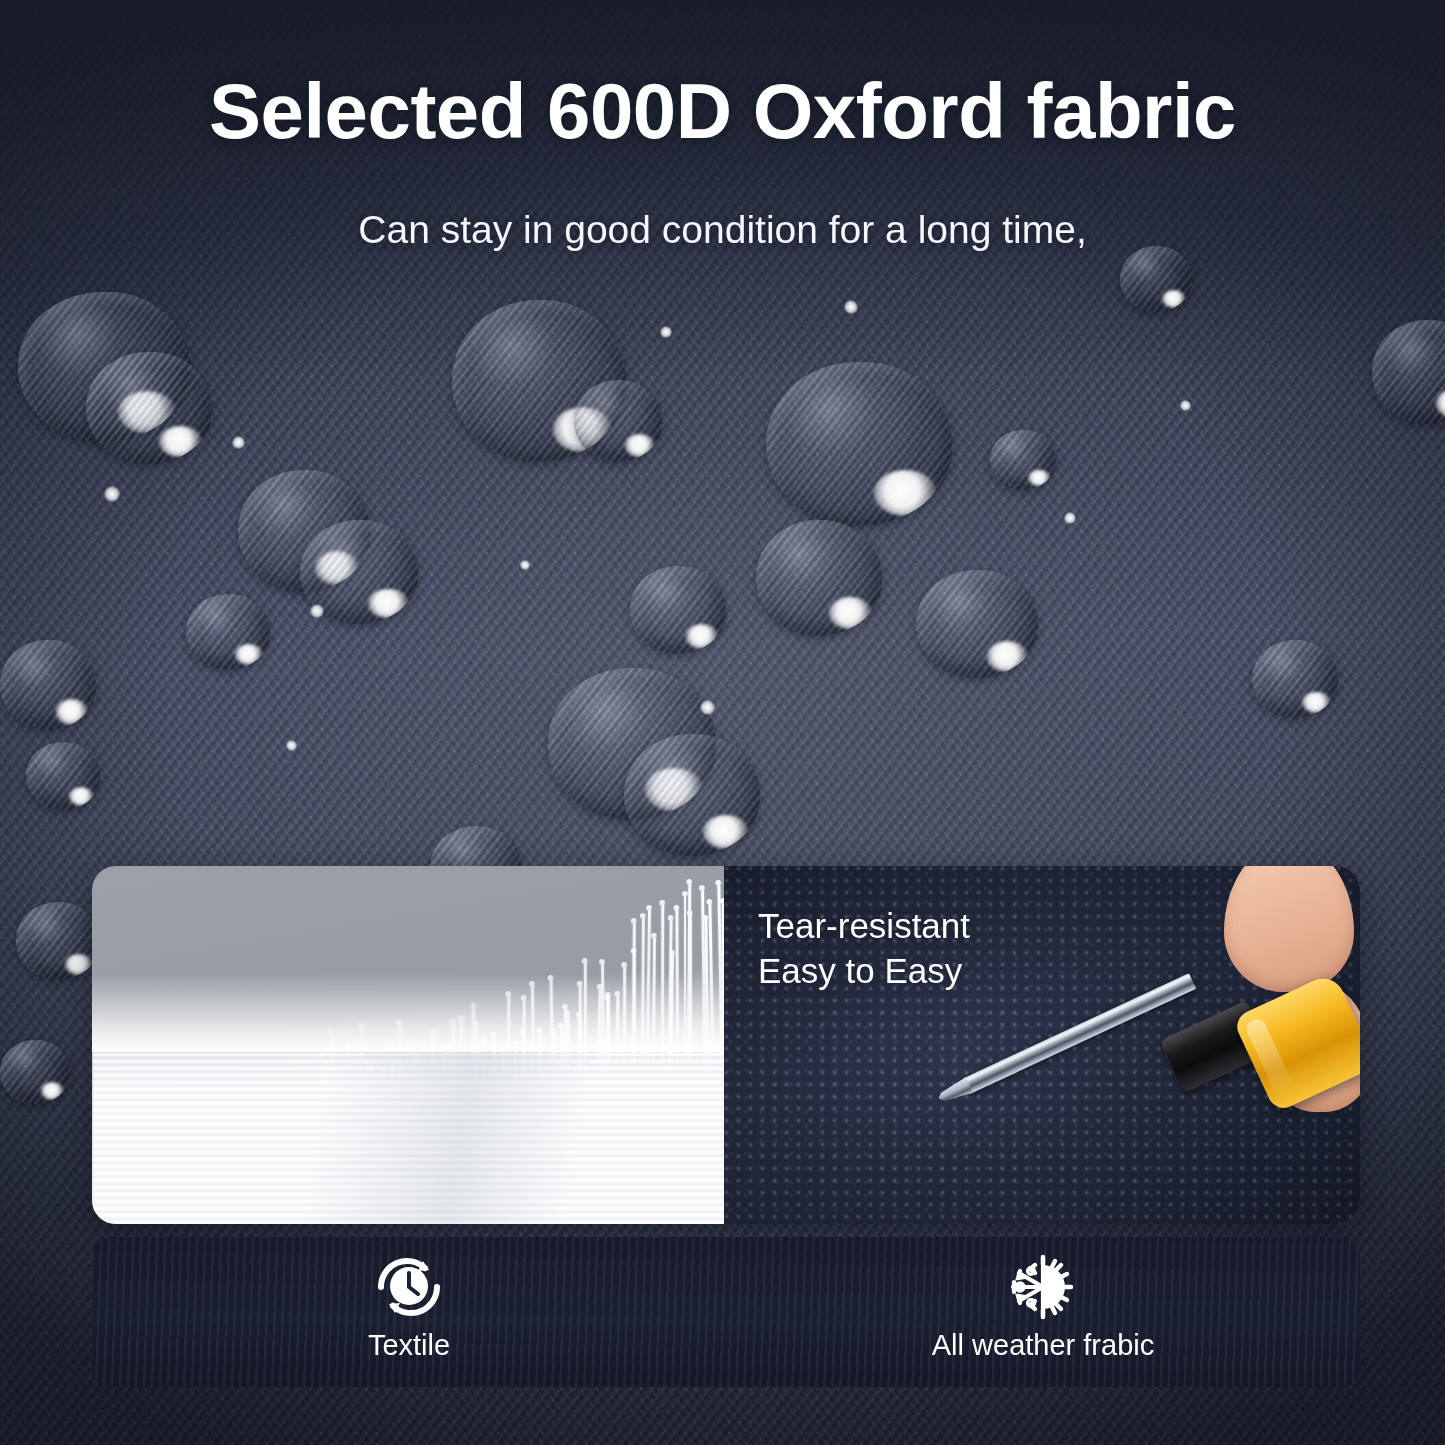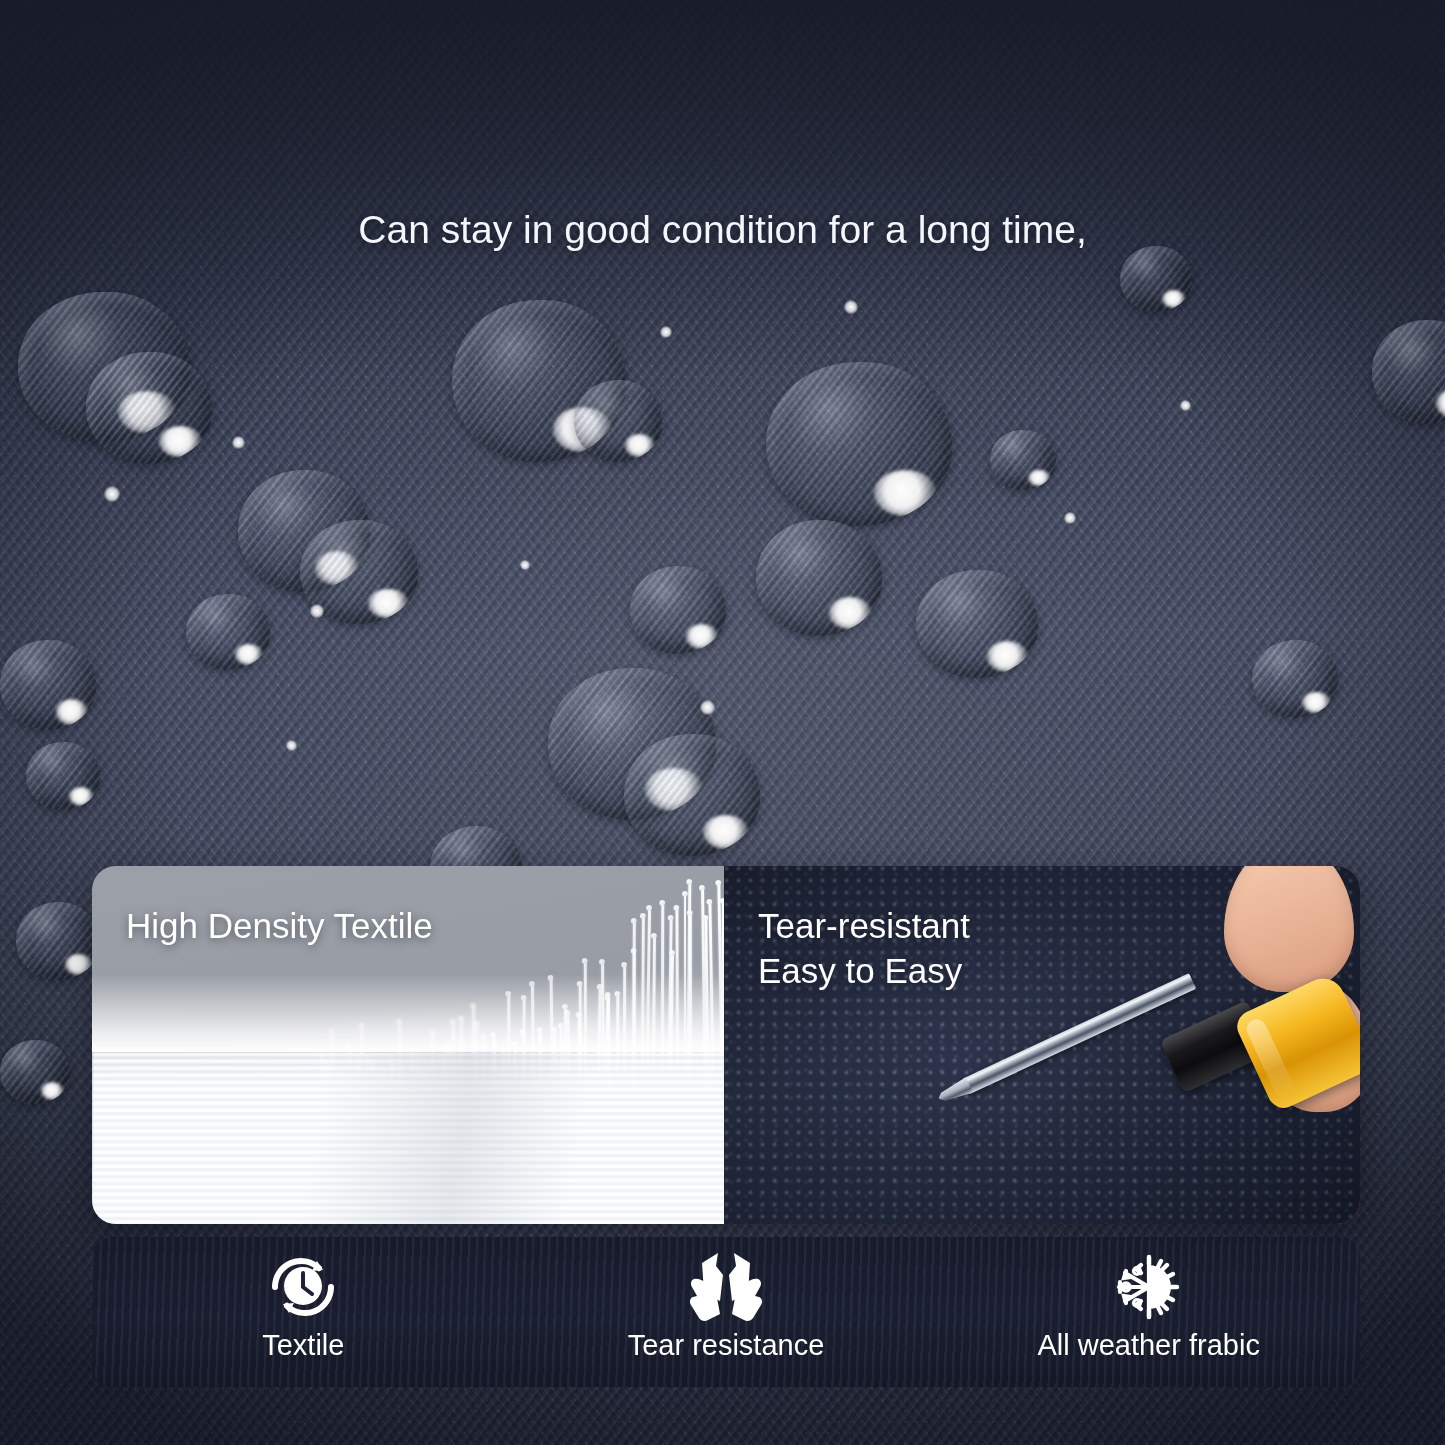--- a/index.html
+++ b/index.html
@@ -244,20 +244,21 @@
     <div class="spec" style="left:310px; top:604px; width:14px;height:14px;"></div>
     <div class="spec" style="left:660px; top:326px; width:12px;height:12px;"></div>
     <div class="spec" style="left:844px; top:300px; width:14px;height:14px;"></div>
     <div class="spec" style="left:1064px;top:512px; width:12px;height:12px;"></div>
     <div class="spec" style="left:700px; top:700px; width:15px;height:15px;"></div>
     <div class="spec" style="left:286px; top:740px; width:11px;height:11px;"></div>
     <div class="spec" style="left:1180px;top:400px; width:11px;height:11px;"></div>
     <div class="spec" style="left:520px; top:560px; width:10px;height:10px;"></div>
   </div>
 
+  <div class="headline">Selected 600D Oxford fabric</div>
   <div class="subline">
     <span>Can stay in good condition for a long time,</span>
   </div>
 
   <div class="panels">
 
     <div class="panel panel-left">
       <div class="fibers" id="fiberHost">
           <div class="fiber" style="left: 17.9px; height: 131.3px; opacity: 0.45; transform: rotate(-0.85deg); filter: blur(1.3px);">
             <i></i>
@@ -466,21 +467,20 @@
           <div class="fiber" style="left: 416.3px; height: 302.8px; opacity: 0.99; transform: rotate(-1.02deg);">
             <i></i>
           </div>
           <div class="fiber" style="left: 417px; height: 284.9px; opacity: 1; transform: rotate(0.35deg);">
             <i></i>
           </div>
         </div>
       <div class="sheet-fade"></div>
       <div class="fiber-sheet blur-lite"></div>
       <div class="panel-label">
-        <span>High Density Textile</span>
       </div>
     </div>
 
     <div class="panel panel-right">
       <div class="rfab"></div>
       <div class="rfab-tex blur-lite"></div>
       <div class="rfab-sh"></div>
 
       <div class="sd">
         <div class="finger" style="left:300px;top:-46px;width:130px;height:150px;"></div>
@@ -511,33 +511,20 @@
             <path d="M64 34a26 26 0 0 1-44 18.8" stroke="#fff" stroke-width="6" fill="none" stroke-linecap="round"></path>
             <path d="M50 8l6 9-11 1z" fill="#fff"></path>
             <path d="M22 60l-6-9 11-1z" fill="#fff"></path>
             <circle cx="36" cy="33" r="19" fill="#fff"></circle>
             <path d="M36 20v14l9 7" stroke="#1b2138" stroke-width="4" fill="none" stroke-linecap="round" stroke-linejoin="round"></path>
           </svg>
         </div>
         <div class="feat-lb">Textile</div>
       </div>
 
-      <div class="feat">
-        <div class="feat-ic">
-          <svg width="76" height="72" viewBox="0 0 76 72" fill="none">
-            <g fill="#fff">
-              <path d="M30 2 14 12l2 30 16 8 3-26-7-9z"></path>
-              <path d="M46 2 62 12l-2 30-16 8-3-26 7-9z"></path>
-              <path d="M6 28c-3 1-4 5-2 8l5 9-4 1c-3 1-4 5-2 8l8 13c2 3 6 4 9 2l12-6-4-22-10-9c-3-3-9-5-12-4z"></path>
-              <path d="M70 28c3 1 4 5 2 8l-5 9 4 1c3 1 4 5 2 8l-8 13c-2 3-6 4-9 2l-12-6 4-22 10-9c3-3 9-5 12-4z"></path>
-            </g>
-          </svg>
-        </div>
-        <div class="feat-lb">Tear resistance</div>
-      </div>
 
       <div class="feat">
         <div class="feat-ic">
           <svg width="76" height="72" viewBox="0 0 76 72" fill="none">
 
             <path d="M38 14a22 22 0 0 1 0 44z" fill="#fff"></path>
             <g stroke="#fff" stroke-width="4.4" stroke-linecap="round">
               <path d="M38 6v7"></path>
                 <path d="M38 59v7"></path>
               <path d="M56 14l-5 5"></path>

